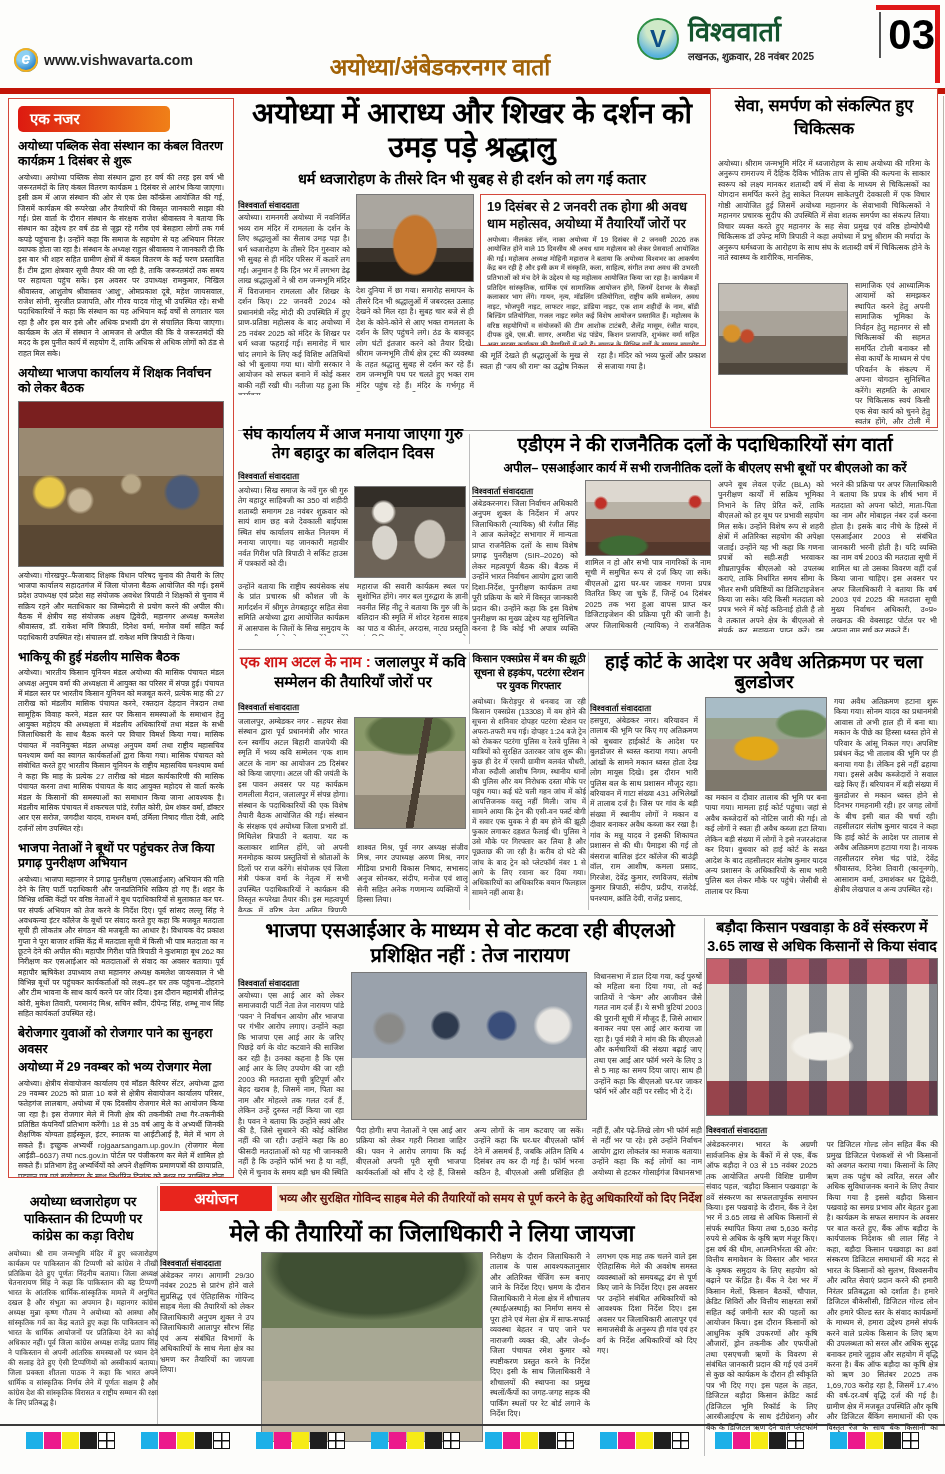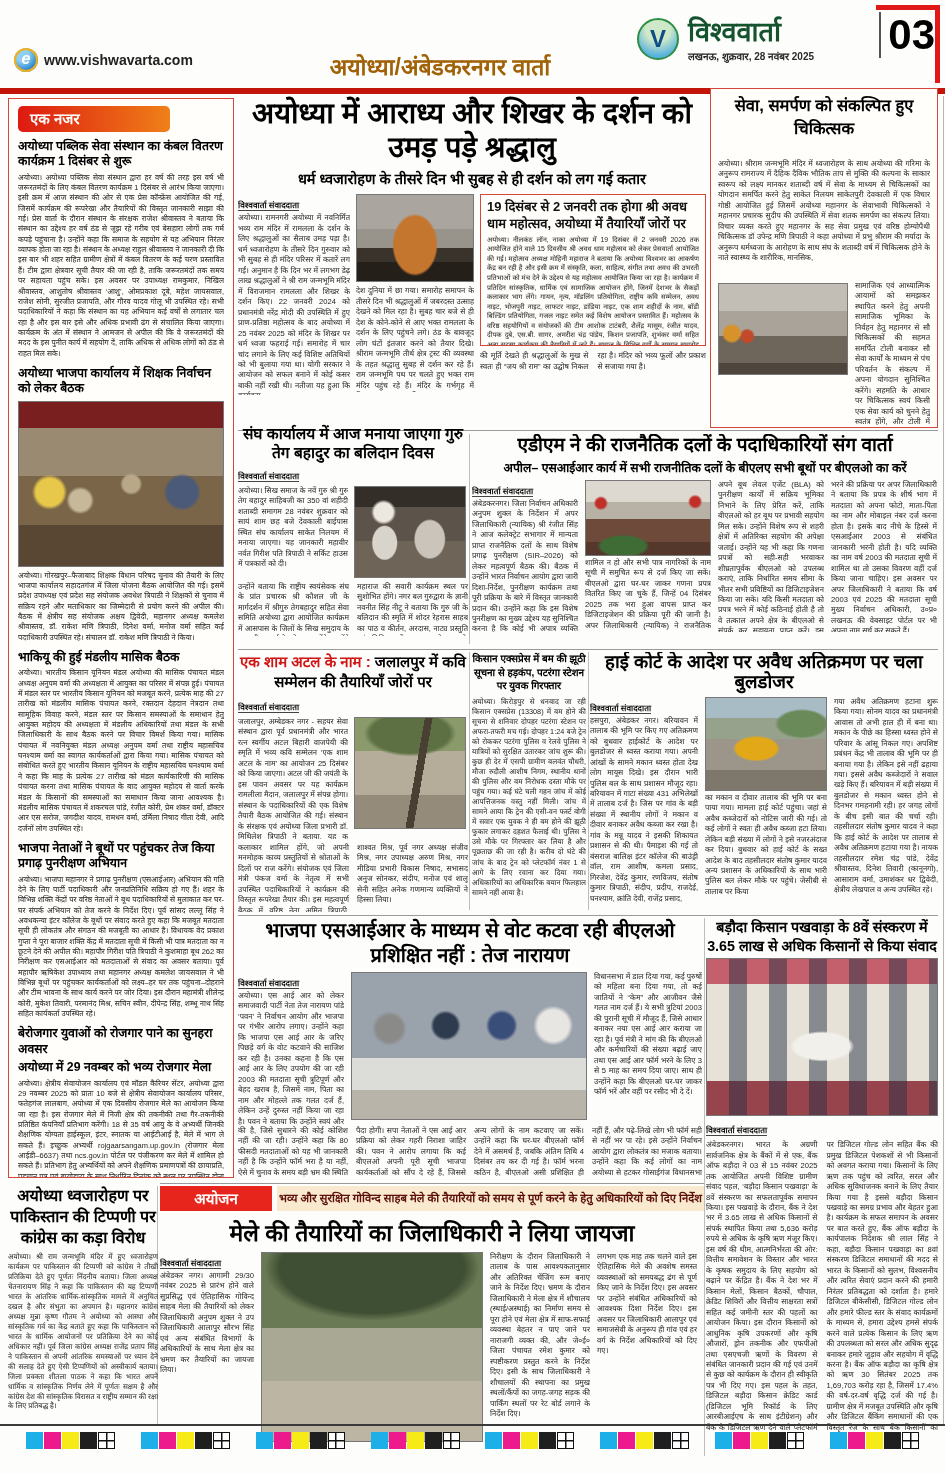--- a/index.html
+++ b/index.html
@@ -32,21 +32,21 @@
   
   .eknajar{position:absolute;left:8px;top:98px;width:226px;height:1080px;border:1.5px solid #d4473a;padding:7px 9px;overflow:hidden;background:#fffefb;}
   .ek-head{width:152px;height:26px;border-radius:5px;color:#fff;font-size:15px;font-weight:bold;line-height:26px;padding-left:12px;
     background:linear-gradient(90deg,#dd1a10,#f08018);margin-bottom:5px;}
   .ek-story h3{font-size:12.3px;line-height:1.25;font-weight:bold;color:#000;margin:7px 0 3px;}
   .ek-photo{width:100%;height:166px;margin:4px 0 4px;}
   .ek-story .body-text{font-size:7.5px;}
 
   
   .congress{position:absolute;left:8px;top:1186px;width:150px;height:238px;overflow:hidden;}
-  .congress h3{font-size:16px;line-height:1.3;margin-bottom:4px;}
+  .congress h3{font-size:13px;line-height:1.3;margin-bottom:4px;margin-top:8px;}
   .congress .body-text{font-size:7.2px;}
 
   
   .lead{position:absolute;left:238px;top:96px;width:468px;height:334px;overflow:hidden;}
   .lead-h1{font-size:29px;line-height:1.18;}
   .lead-sub{font-size:14.5px;font-weight:bold;text-align:center;margin-top:4px;color:#000;}
   .lead-zone{position:relative;margin-top:6px;height:198px;}
   .lead-c1{position:absolute;left:0;top:0;width:112px;height:198px;}
   .lead-photo{position:absolute;left:118px;top:0;width:118px;height:88px;}
   .lead-c2{position:absolute;left:118px;top:92px;width:118px;height:106px;}

